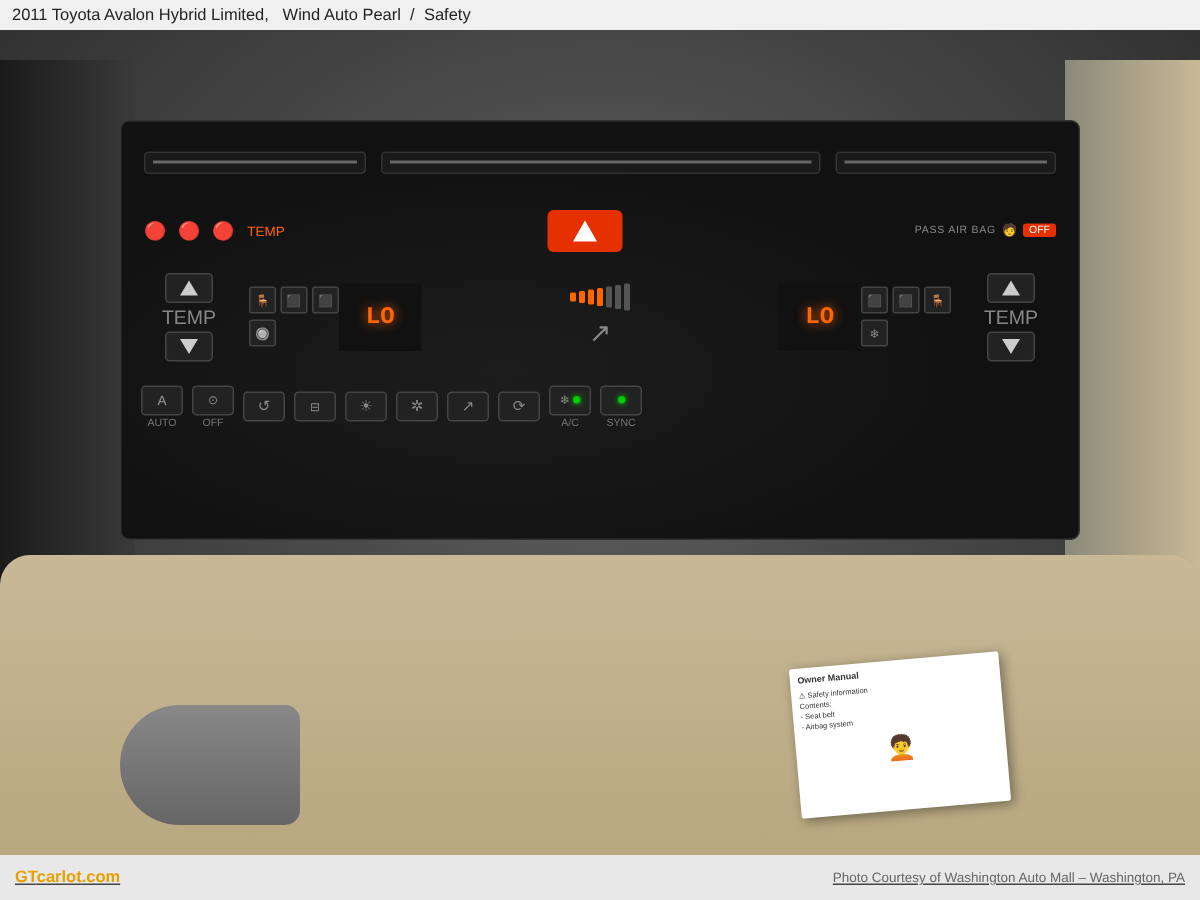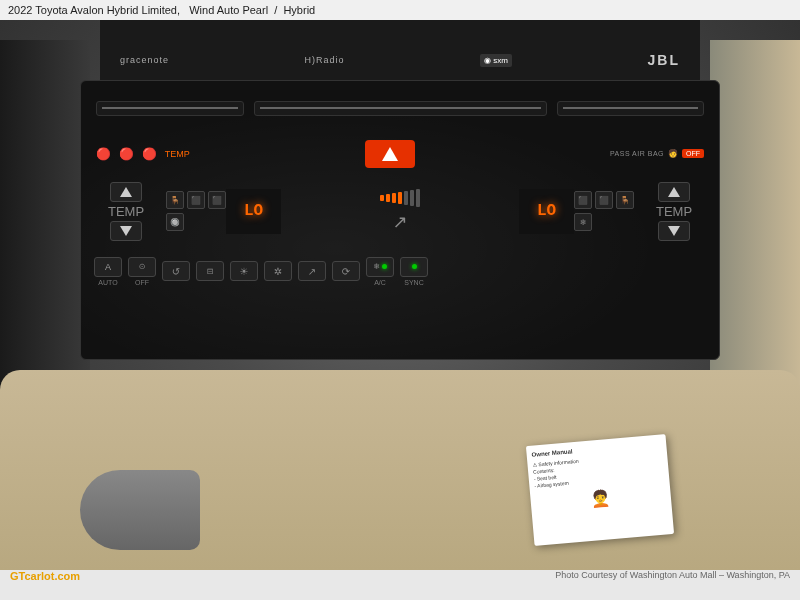--- a/index.html
+++ b/index.html
@@ -444,25 +444,26 @@
 
     
     .bottom-bar {
       position: absolute;
       bottom: 0;
       left: 0;
       right: 0;
       height: 30px;
       background: #e8e8e8;
       display: flex;
-      align-items: flex-start;
+      align-items: center;
       justify-content: space-between;
       padding: 0 10px;
       font-size: 10px;
       color: #444;
+      text-decoration: underline;
     }
 
     .site-logo {
       font-size: 11px;
       font-weight: bold;
       color: #1a5c8a;
     }
 
     .site-logo span {
       color: #e8a000;
@@ -532,44 +533,36 @@
       gap: 2px;
     }
   </style>
 </head>
 <body>
 
 <div class="page-container">
 
   <div class="top-bar">
     <span class="title-text">
-      <span>2022 Toyota Avalon Hybrid Limited,</span>
+      <span>2011 Toyota Avalon Hybrid Limited,</span>
       &nbsp;
       <span>Wind Auto Pearl</span>
       &nbsp;<span>/</span>&nbsp;
-      <span>Hybrid</span>
+      <span>Safety</span>
     </span>
   </div>
 
   <div class="photo-area">
 
     <div class="car-bg"></div>
 
     <div class="left-sidebar"></div>
 
     <div class="right-sidebar"></div>
 
-    <div class="top-panel">
-      <div class="radio-logo">
-        <span class="radio-logo-text">gracenote</span>
-      </div>
-      <div style="color:#aaa;font-size:9px;letter-spacing:1px;">H)Radio</div>
-      <div class="sxm-badge">◉ sxm</div>
-      <div class="jbl-logo">JBL</div>
-    </div>
 
     <div class="control-panel">
       <div class="panel-reflection"></div>
 
       <div class="panel-top-vents">
         <div class="vent-slot"></div>
         <div class="vent-slot vent-slot-wide"></div>
         <div class="vent-slot"></div>
       </div>
 

